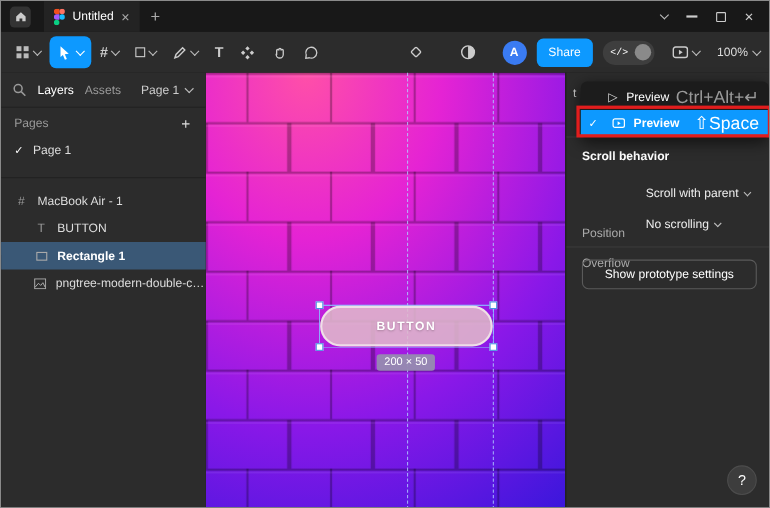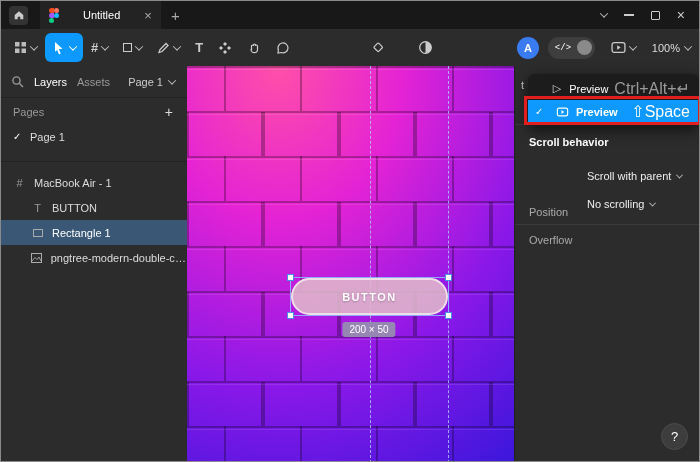--- a/index.html
+++ b/index.html
@@ -5,21 +5,21 @@
   * { margin:0; padding:0; box-sizing:border-box; }
   html,body { background:#000; }
   body { font-family:"Liberation Sans", sans-serif; }
   #window {
     position:relative; width:700px; height:462px; background:#1e1e1e;
     border:1px solid #8a8a8a; overflow:hidden; color:#ccc; font-size:11px;
   }
   
   #titlebar { position:absolute; left:0; top:0; width:100%; height:28px; background:#181818; display:flex; align-items:center; }
   .home-btn { width:19px; height:19px; margin-left:8px; background:#333; border-radius:4px; display:flex; align-items:center; justify-content:center; }
-  .tab { display:flex; align-items:center; gap:24px; margin-left:12px; height:28px; padding:0 9px; background:#232323; }
+  .tab { display:flex; align-items:center; gap:7px; margin-left:12px; height:28px; padding:0 9px; background:#232323; }
   .tab-title { color:#fff; font-size:11px; }
   .tab-close { color:#aaa; font-size:13px; line-height:1; cursor:default; }
   .newtab { color:#aaa; font-size:15px; margin-left:10px; }
   .win-controls { margin-left:auto; display:flex; align-items:center; gap:17px; padding-right:14px; }
   .chv { display:inline-block; width:6px; height:6px; border-right:1.4px solid #bbb; border-bottom:1.4px solid #bbb; transform:rotate(45deg) translate(-1px,-1px); }
   .chv.w { border-color:#fff; }
   .min-glyph { display:inline-block; width:10px; height:2px; background:#ccc; }
   .max-glyph { display:inline-block; width:9px; height:9px; border:1.3px solid #ccc; border-radius:1px; }
   .close-glyph { color:#ccc; font-size:14px; line-height:1; }
   
@@ -43,21 +43,21 @@
   .s-tab { margin-left:10px; color:#999; }
   .s-tab.active { color:#fff; }
   .page-sel { margin-left:auto; display:flex; align-items:center; gap:6px; color:#ccc; }
   .pages-hdr { height:28px; display:flex; align-items:center; padding:0 14px 0 12px; color:#999; }
   .add-page { margin-left:auto; color:#ddd; font-size:14px; }
   .page-row { height:21px; display:flex; align-items:center; padding-left:12px; color:#ddd; }
   .page-check { width:17px; color:#fff; font-size:10px; }
   .layers-block { margin-top:14px; border-top:1px solid #222; padding-top:8px; }
   .layer-row { height:25px; display:flex; align-items:center; padding-left:12px; color:#ddd; gap:8px; }
   .layer-row.indent { padding-left:30px; }
-  .layer-row.selected { background:#3a5876; color:#fff; }
+  .layer-row.selected { background:#3a5876; color:#fff;font-weight:bold; }
   .layer-ico { width:13px; display:flex; align-items:center; justify-content:center; color:#999; font-size:11px; }
   .rect-ico { display:inline-block; width:10px; height:8px; border:1.2px solid #aaa; }
   .layer-label { white-space:nowrap; overflow:hidden; text-overflow:ellipsis; max-width:140px; }
   
   #canvas { position:absolute; left:186px; top:65px; width:327px; height:397px; overflow:hidden; }
   .guide { position:absolute; top:0; bottom:0; width:0; border-left:1px dashed rgba(175,205,255,0.8); }
   .selection { position:absolute; left:104px; top:212px; width:157px; height:37px; box-shadow:0 0 0 1px rgba(140,185,255,0.9); }
   .proto-button { position:absolute; inset:0; border-radius:19px; background:rgba(224,186,203,0.88); border:2px solid #efdfe7; display:flex; align-items:center; justify-content:center; }
   .proto-button span { color:#fff; font-weight:bold; font-size:11px; letter-spacing:1.5px; text-shadow:0 1px 2px rgba(0,0,0,0.25); }
   .handle { position:absolute; width:7px; height:7px; background:#fff; border:1px solid #4a90e2; }
@@ -174,20 +174,21 @@
       </div>
       <div class="tbtn">
         <svg width="15" height="15" viewBox="0 0 14 14">
             <circle cx="7" cy="7" r="5.4" fill="none" stroke="#ccc" stroke-width="1.2"></circle>
             <path d="M7 1.6 a5.4 5.4 0 0 1 0 10.8 Z" fill="#ccc"></path>
           </svg>
       </div>
     </div>
     <div class="tb-right">
       <div class="avatar">A</div>
+      <div class="share-btn">Share</div>
       <div class="dev-pill">
         <span class="code">&lt;/&gt;</span>
         <span class="dev-knob"></span>
       </div>
       <div class="tbtn">
         <svg width="15" height="15" viewBox="0 0 14 14">
             <rect x="1" y="2.5" width="12" height="9" rx="2" fill="none" stroke="#ccc" stroke-width="1.2"></rect>
             <path d="M5.8 4.8 l3.2 2.2 -3.2 2.2Z" fill="#ccc"></path>
           </svg>
         <span class="chv"></span>
@@ -287,20 +288,21 @@
     <div class="prop-value" style="top:104px;">
       <span>Scroll with parent</span>
       <span class="chv small"></span>
     </div>
     <div class="prop-label" style="top:132px;">Overflow</div>
     <div class="prop-value" style="top:132px;">
       <span>No scrolling</span>
       <span class="chv small"></span>
     </div>
     <div class="insp-divider" style="top:158px;"></div>
+    <div class="proto-settings-btn">Show prototype settings</div>
     <div class="help-btn">?</div>
   </div>
 
   <div id="proto-menu">
     <div class="menu-row">
       <span class="m-check"></span>
       <span class="m-ico">▷</span>
       <span class="m-label">Preview</span>
       <span class="m-shortcut">Ctrl+Alt+↵</span>
     </div>

